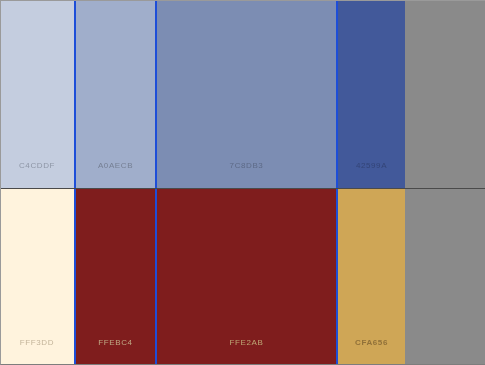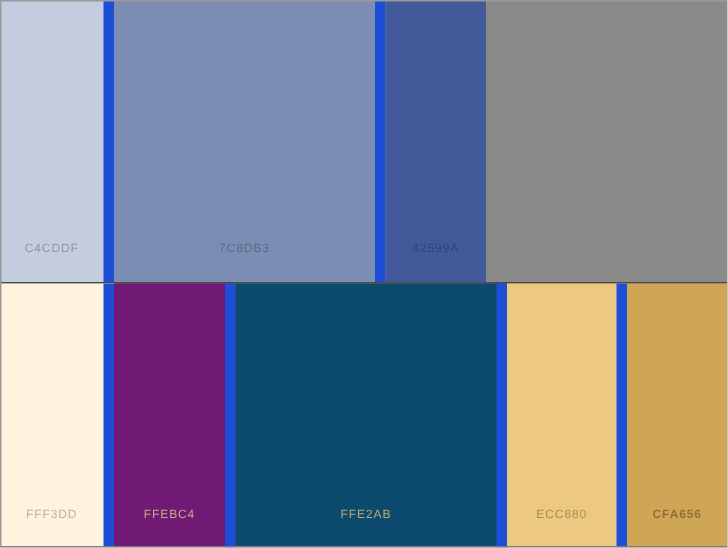--- a/index.html
+++ b/index.html
@@ -31,21 +31,21 @@
     height: 188px;
   }
   #row-bottom {
     top: 189px;
     height: 176px;
   }
   .swatch {
     position: relative;
     height: 100%;
     box-sizing: border-box;
-    border-right: 7px solid #1d4ed8;
+    border-right: 2px solid #1d4ed8;
     display: flex;
     align-items: flex-end;
     justify-content: center;
     overflow: hidden;
   }
   .swatch:last-child {
     border-right: none;
   }
   .swatch-label {
     font-size: 8px;
@@ -78,42 +78,42 @@
 </style>
 </head>
 <body>
 
 <div id="palette">
 
   <div class="row" id="row-top">
       <div class="swatch" style="width: 76px; flex: 0 0 76px; background: rgb(196, 205, 223);">
         <span class="swatch-label" style="color: rgb(142, 150, 166);">C4CDDF</span>
       </div>
+      <div class="swatch" style="width: 81px; flex: 0 0 81px; background: rgb(160, 174, 203);">
+        <span class="swatch-label" style="color: rgb(117, 127, 147);">A0AECB</span>
+      </div>
       <div class="swatch" style="width: 181px; flex: 0 0 181px; background: rgb(124, 141, 179);">
         <span class="swatch-label" style="color: rgb(93, 106, 135); text-align: center;">7C8DB3</span>
       </div>
       <div class="swatch" style="width: 67px; flex: 0 0 67px; background: rgb(66, 89, 154); border-right: none;">
         <span class="swatch-label" style="color: rgb(51, 68, 119);">42599A</span>
       </div>
     </div>
 
   <div class="row-divider"></div>
 
   <div class="row" id="row-bottom">
       <div class="swatch" style="width: 76px; flex: 0 0 76px; background: rgb(255, 243, 221);">
         <span class="swatch-label" style="color: rgb(195, 180, 154);">FFF3DD</span>
       </div>
-      <div class="swatch" style="width: 81px; flex: 0 0 81px; background: #701a75;">
+      <div class="swatch" style="width: 81px; flex: 0 0 81px; background: #7f1d1d;">
         <span class="swatch-label" style="color: rgb(192, 171, 134);">FFEBC4</span>
       </div>
-      <div class="swatch" style="width: 181px; flex: 0 0 181px; background: #0c4a6e;">
+      <div class="swatch" style="width: 181px; flex: 0 0 181px; background: #7f1d1d;">
         <span class="swatch-label" style="color: rgb(189, 167, 117);">FFE2AB</span>
-      </div>
-      <div class="swatch" style="width: 80px; flex: 0 0 80px; background: rgb(236, 200, 128);">
-        <span class="swatch-label" style="color: rgb(169, 142, 86);">ECC880</span>
       </div>
       <div class="swatch" style="width: 67px; flex: 0 0 67px; background: rgb(207, 166, 86); border-right: none;">
         <span class="swatch-label" style="color: rgb(145, 113, 57); font-weight: bold;">CFA656</span>
       </div>
     </div>
 
   <div class="frame-edge"></div>
 
 </div>
 

